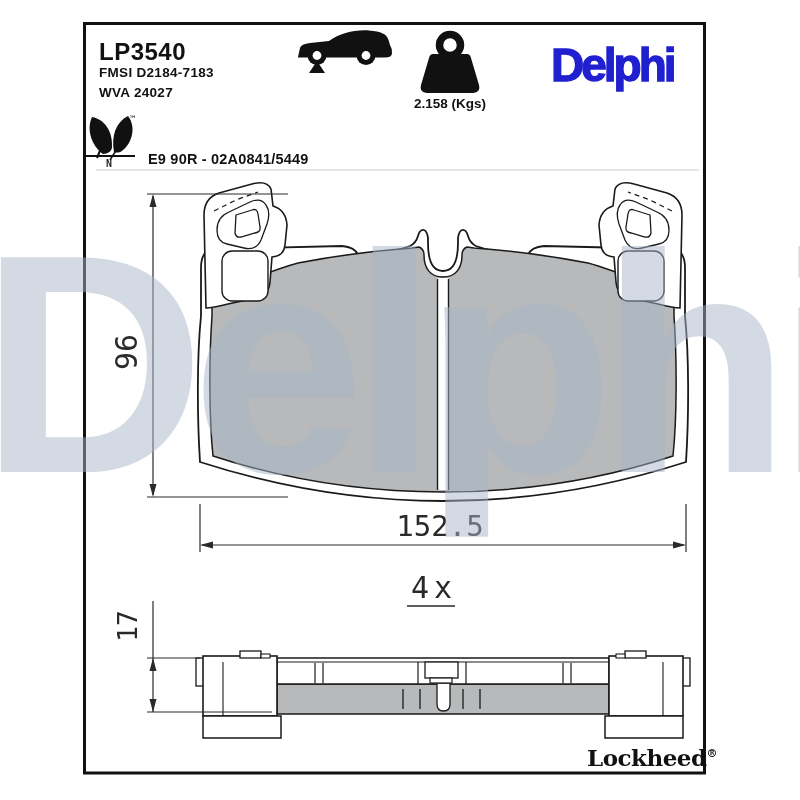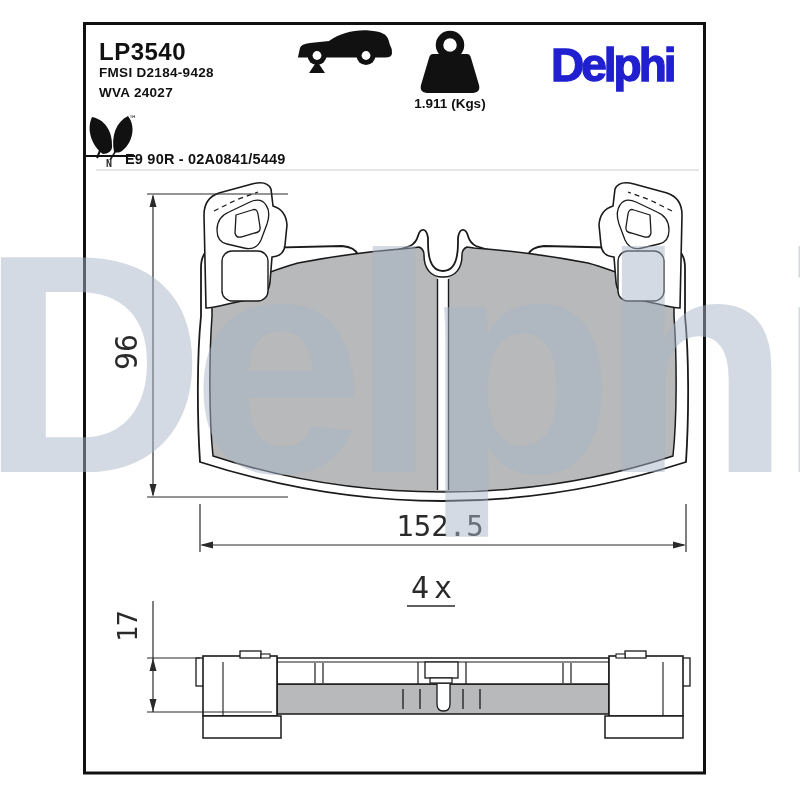--- a/index.html
+++ b/index.html
@@ -171,20 +171,23 @@
 
     <text transform="translate(137,352) rotate(-90)" text-anchor="middle" font-size="30">96</text>
     <text x="440" y="536" text-anchor="middle" font-size="29">152.5</text>
     <text x="434" y="598" text-anchor="middle" font-size="30" letter-spacing="5">4x</text>
     <text transform="translate(137,626) rotate(-90)" text-anchor="middle" font-size="26">17</text>
   </svg>
 
   <div class="abs watermark">Delphi</div>
 
   <div class="abs hdr-txt lp" style="left:99px;top:38px">LP3540</div>
-  <div class="abs hdr-txt ref" style="left:99px;top:65px">FMSI D2184-9428</div>
+  <div class="abs hdr-txt ref" style="left:99px;top:65px">FMSI D2184-7183</div>
   <div class="abs hdr-txt ref" style="left:99px;top:85px">WVA 24027</div>
-  <div class="abs hdr-txt wt" style="left:395px;top:96px">1.911 (Kgs)</div>
+  <div class="abs hdr-txt wt" style="left:395px;top:96px">2.158 (Kgs)</div>
   <div class="abs delphi-logo" style="left:551px;top:42px">Delphi</div>
-  <div class="abs hdr-txt e9" style="left:125px;top:151px">E9 90R - 02A0841/5449</div>
+  <div class="abs hdr-txt e9" style="left:148px;top:151px">E9 90R - 02A0841/5449</div>
 
+  <div class="abs lockheed" style="left:587px;top:744px">
+    <span>Lockheed</span><sup>®</sup>
+  </div>
 
 </div>
 
 </body></html>

